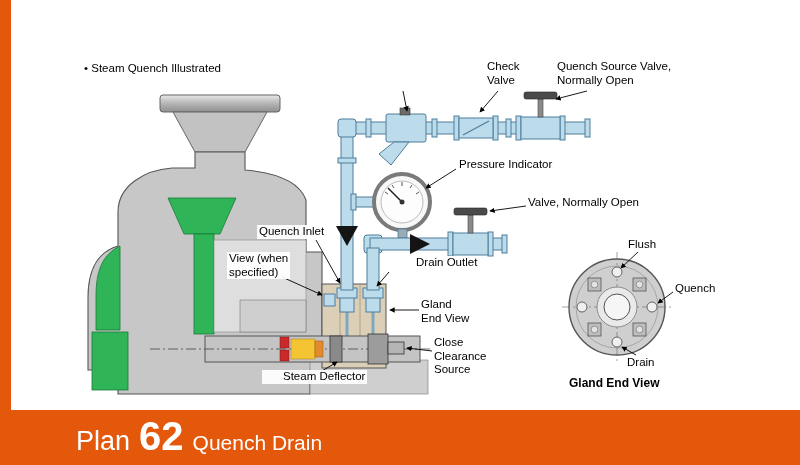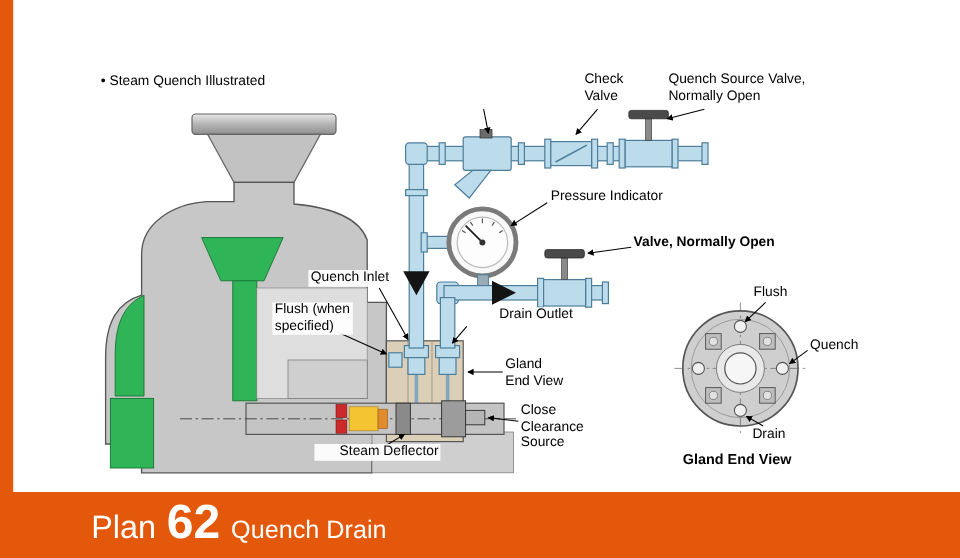--- a/index.html
+++ b/index.html
@@ -215,23 +215,23 @@
         <path d="M636,355 L622,347"></path>
       </g>
     </svg>
 
     <div class="lbl" style="left:84px; top:62px;"><span>•</span> <span>Steam Quench Illustrated</span></div>
     <div class="lbl" style="left:487px; top:60px;">Check
 Valve</div>
     <div class="lbl" style="left:557px; top:60px;">Quench Source Valve,
 Normally Open</div>
     <div class="lbl" style="left:459px; top:158px;">Pressure Indicator</div>
-    <div class="lbl" style="left:528px; top:196px;font-weight:bold;">Valve, Normally Open</div>
+    <div class="lbl" style="left:528px; top:196px;">Valve, Normally Open</div>
     <div class="lbl boxed" style="left:257px; top:225px;">Quench Inlet</div>
-    <div class="lbl boxed" style="left:227px; top:252px;">Flush (when
+    <div class="lbl boxed" style="left:227px; top:252px;">View (when
 specified)</div>
     <div class="lbl boxed" style="left:384px; top:256px;margin-left:30px;">Drain Outlet</div>
     <div class="lbl" style="left:421px; top:298px;">Gland
 End View</div>
     <div class="lbl" style="left:434px; top:336px;">Close
 Clearance
 Source</div>
     <div class="lbl boxed" style="left:262px; top:370px;padding-left:21px;">Steam Deflector</div>
 
     <div class="lbl" style="left:628px; top:238px;">Flush</div>

